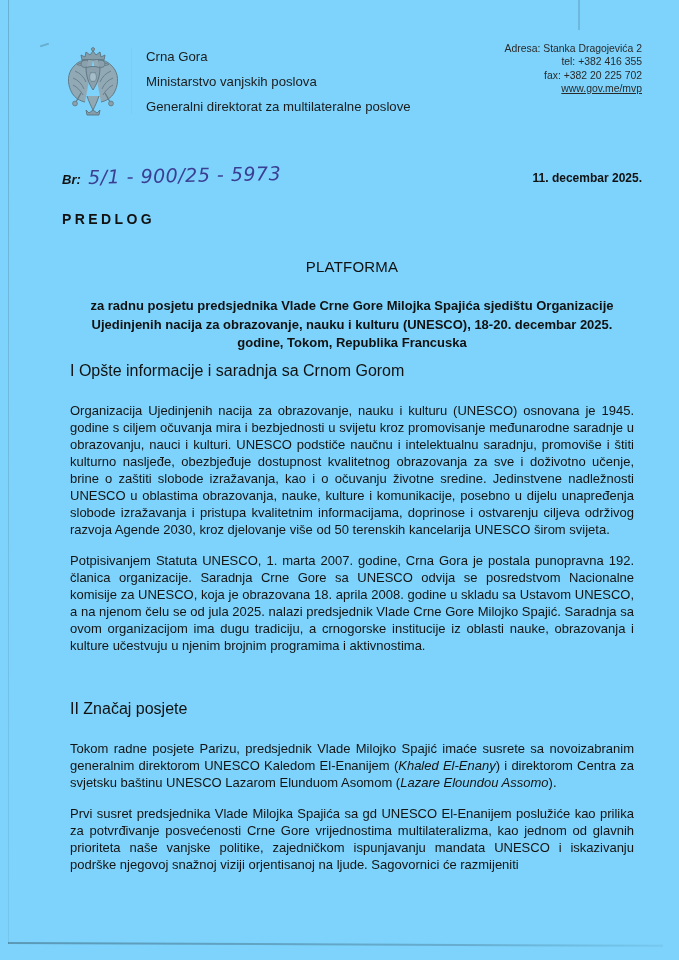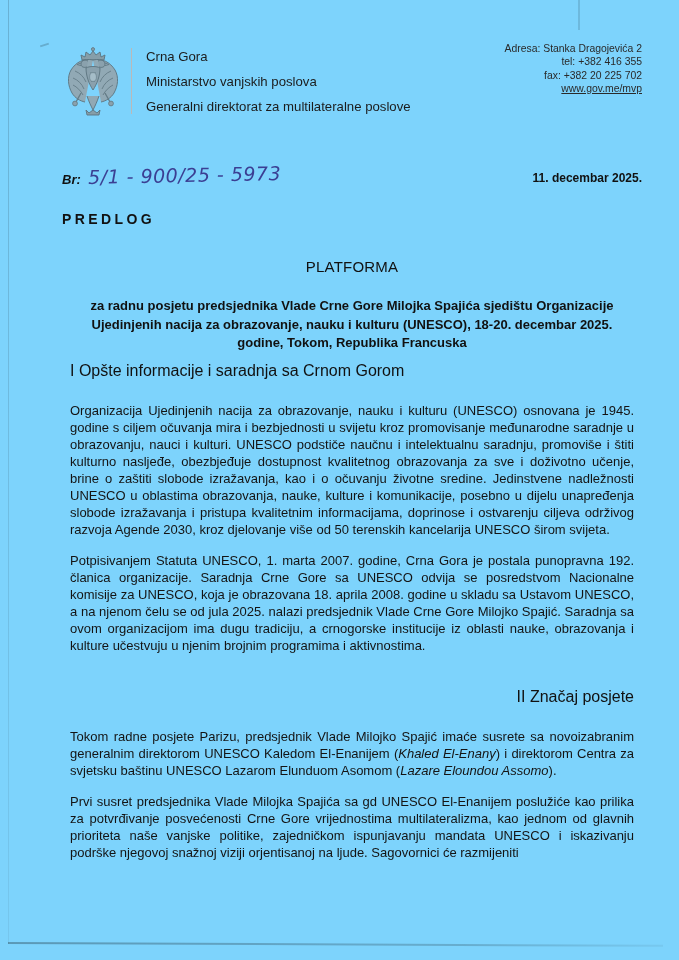--- a/index.html
+++ b/index.html
@@ -172,21 +172,21 @@
   .content {
     position: absolute;
     left: 70px; top: 362px;
     width: 564px;
   }
   .sec-head {
     font-size: 16px;
     font-weight: normal;
     margin: 0 0 22px 0;
   }
-  .sec-head.second { margin-top: 0; text-align: right; }
+  .sec-head.second { margin-top: 12px; }
 
   p.para {
     margin: 0 0 14px 0;
     font-size: 13px;
     line-height: 17px;
     text-align: justify;
     text-justify: inter-word;
     color: #141414;
   }
   p.para:last-child { margin-bottom: 11px; }

